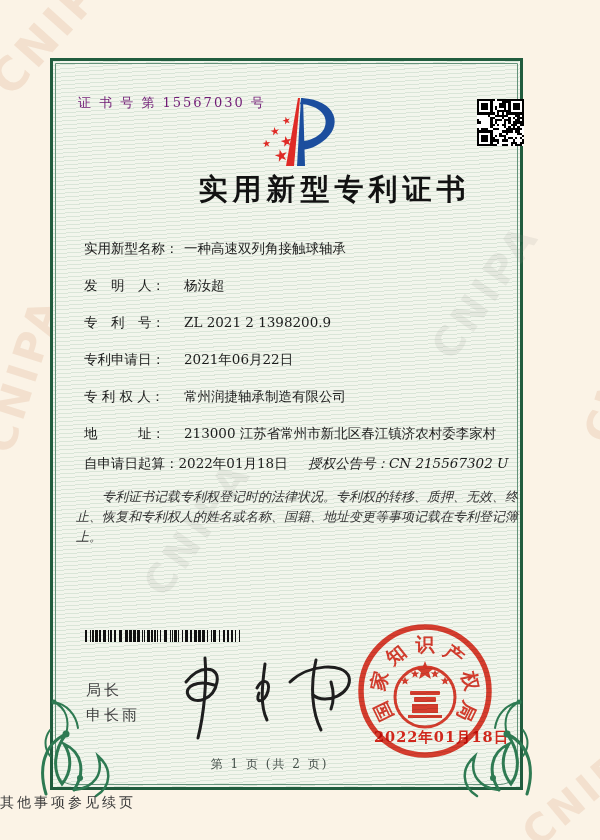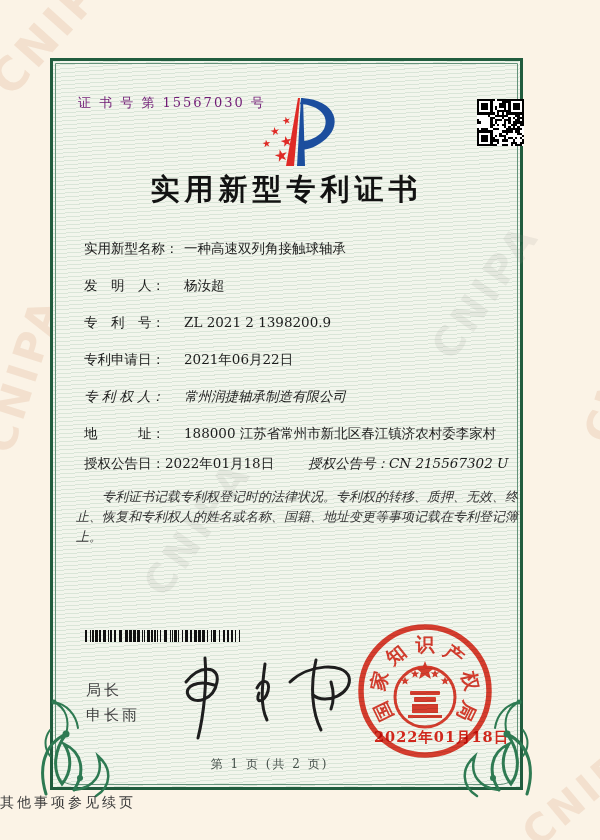--- a/index.html
+++ b/index.html
@@ -26,21 +26,21 @@
   }
   .frame-inner{
     position:absolute;inset:2px;border:1px solid #64927a;
     border-radius:0 0 18px 18px;pointer-events:none;
   }
   .cert-no{
     left:78px;top:94px;font-size:13px;letter-spacing:2px;color:#701a75;
   }
   .title{
     left:50px;top:170px;width:473px;text-align:center;
-    font-size:29px;font-weight:bold;letter-spacing:5px;color:#121212;
+    font-size:29px;font-weight:bold;letter-spacing:5px;color:#121212;padding-left:48px;
   }
   .field-row{left:84px;font-size:13.5px;color:#1c1c1c;white-space:nowrap;}
   .field-label{display:inline-block;min-width:100px;}
   .field-value{display:inline-block;}
   .grant-right{position:absolute;left:224px;top:0;white-space:nowrap;font-style:italic;}
   .body-text{
     left:76px;top:487px;width:442px;
     font-size:13px;line-height:20px;color:#343434;
     text-align:justify;font-style:italic;
   }
@@ -262,28 +262,28 @@
 </div>
 <div class="abs field-row" style="top:277px;">
   <span class="field-label">发　明　人：</span><span class="field-value">杨汝超</span>
 </div>
 <div class="abs field-row" style="top:314px;">
   <span class="field-label">专　利　号：</span><span class="field-value">ZL 2021 2 1398200.9</span>
 </div>
 <div class="abs field-row" style="top:351px;">
   <span class="field-label">专利申请日：</span><span class="field-value">2021年06月22日</span>
 </div>
-<div class="abs field-row" style="top:388px;font-style:italic;">
+<div class="abs field-row" style="top:388px;">
   <span class="field-label">专 利 权 人：</span><span class="field-value">常州润捷轴承制造有限公司</span>
 </div>
 <div class="abs field-row" style="top:425px;">
-  <span class="field-label">地　　　址：</span><span class="field-value">188000 江苏省常州市新北区春江镇济农村委李家村</span>
+  <span class="field-label">地　　　址：</span><span class="field-value">213000 江苏省常州市新北区春江镇济农村委李家村</span>
 </div>
 <div class="abs field-row" style="top:455px;">
-  <span>授权公告日：</span><span>2022年01月18日</span>
+  <span>自申请日起算：</span><span>2022年01月18日</span>
   <span class="grant-right">
     <span>授权公告号：</span><span>CN 215567302 U</span>
   </span>
 </div>
 
 <div class="abs body-text">
   <p>专利证书记载专利权登记时的法律状况。专利权的转移、质押、无效、终止、恢复和专利权人的姓名或名称、国籍、地址变更等事项记载在专利登记簿上。</p>
 </div>
 
 <div class="abs barcode-box">

